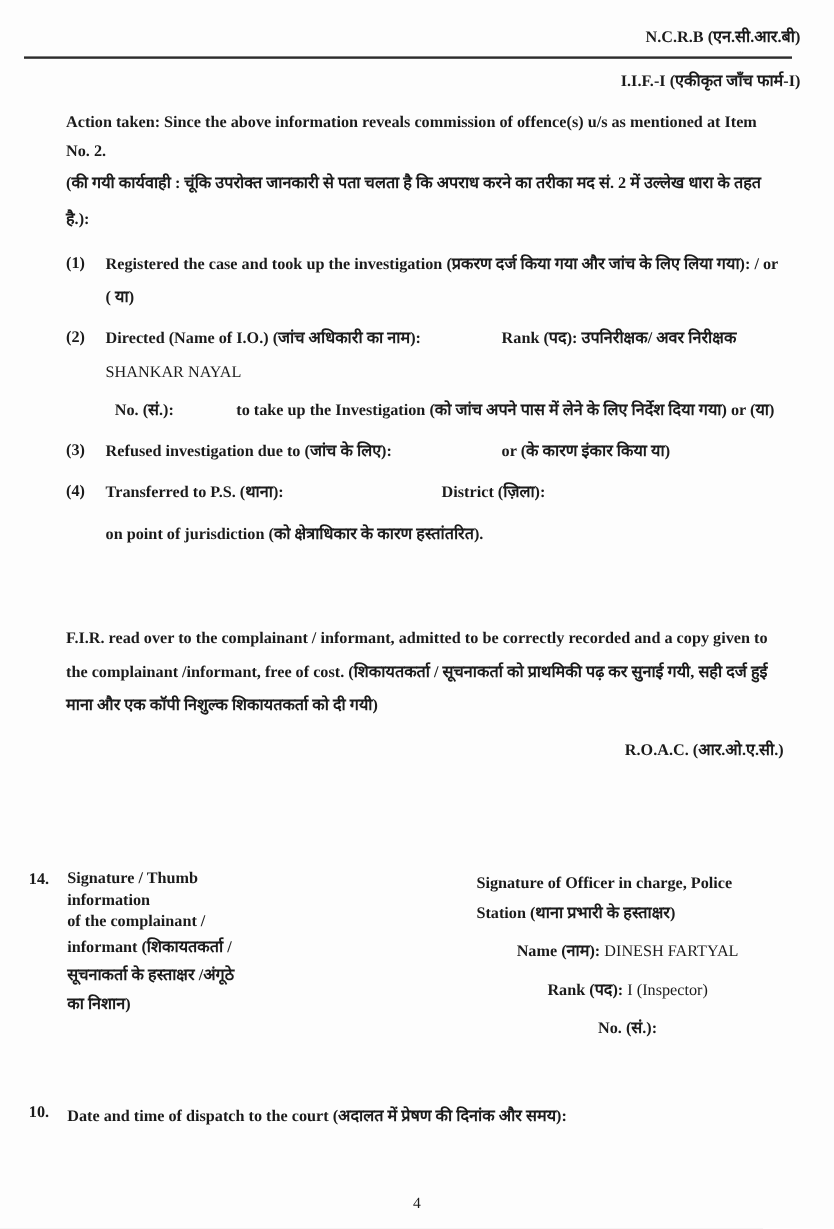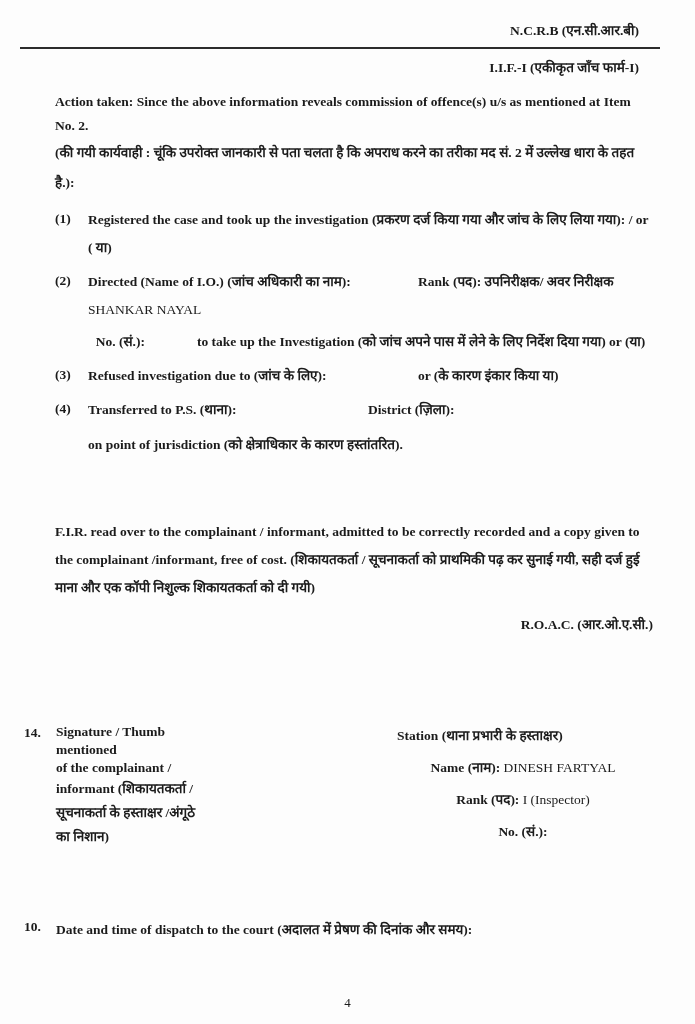--- a/index.html
+++ b/index.html
@@ -10,21 +10,21 @@
     width: 695px;
     height: 1024px;
     background: #fdfdfd;
     color: #1b1b1b;
     font-family: "Liberation Serif", "DejaVu Sans", serif;
     font-size: 13.5px;
     font-weight: bold;
     overflow: hidden;
   }
   .header { padding-top: 21px; }
-  .header-line { text-align: right; padding-right: 56px; line-height: 19px; }
+  .header-line { text-align: right; padding-right: 28px; line-height: 19px; }
   .divider { border-bottom: 2px solid #2c2c2c; margin: 7px 35px 0 20px; }
   .form-line { margin-top: 9px; }
 
   .main { margin: 13px 42px 0 55px; }
 
   .para-en { line-height: 24px; }
   .para-hi { line-height: 30px; }
 
   .item { display: flex; margin-top: 6px; }
   .item .num { width: 33px; flex: 0 0 33px; line-height: 26px; }
@@ -130,39 +130,40 @@
     <div class="item" style="margin-top:0;flex-direction:column;">
       <div class="num"></div>
       <div class="content">
         <div class="gap-para">F.I.R. read over to the complainant / informant, admitted to be correctly recorded and a copy given to the complainant /informant, free of cost. (शिकायतकर्ता / सूचनाकर्ता को प्राथमिकी पढ़ कर सुनाई गयी, सही दर्ज हुई माना और एक कॉपी निशुल्क शिकायतकर्ता को दी गयी)</div>
         <div class="roac">R.O.A.C. (आर.ओ.ए.सी.)</div>
       </div>
     </div>
 
     <div class="lower">
       <div class="officer-block">
+        <div class="officer-title">Signature of Officer in charge, Police</div>
         <div class="officer-title">Station (थाना प्रभारी के हस्ताक्षर)</div>
         <div class="officer-row">
           <span>Name (नाम):</span>
           <span class="val">DINESH FARTYAL</span>
         </div>
         <div class="officer-row">
           <span>Rank (पद):</span>
           <span class="val">I (Inspector)</span>
         </div>
         <div class="officer-row">
           <span>No. (सं.):</span>
         </div>
       </div>
 
       <div class="main-item item14">
         <div class="num">14.</div>
         <div class="item14-block">
           <div class="line-en">Signature / Thumb</div>
-          <div class="line-en">mentioned</div>
+          <div class="line-en">information</div>
           <div class="line-en">of the complainant /</div>
           <div class="line-hi">informant (शिकायतकर्ता /</div>
           <div class="line-hi">सूचनाकर्ता के हस्ताक्षर /अंगूठे</div>
           <div class="line-hi">का निशान)</div>
         </div>
       </div>
     </div>
 
     <div class="main-item item15">
       <div class="num">10.</div>

